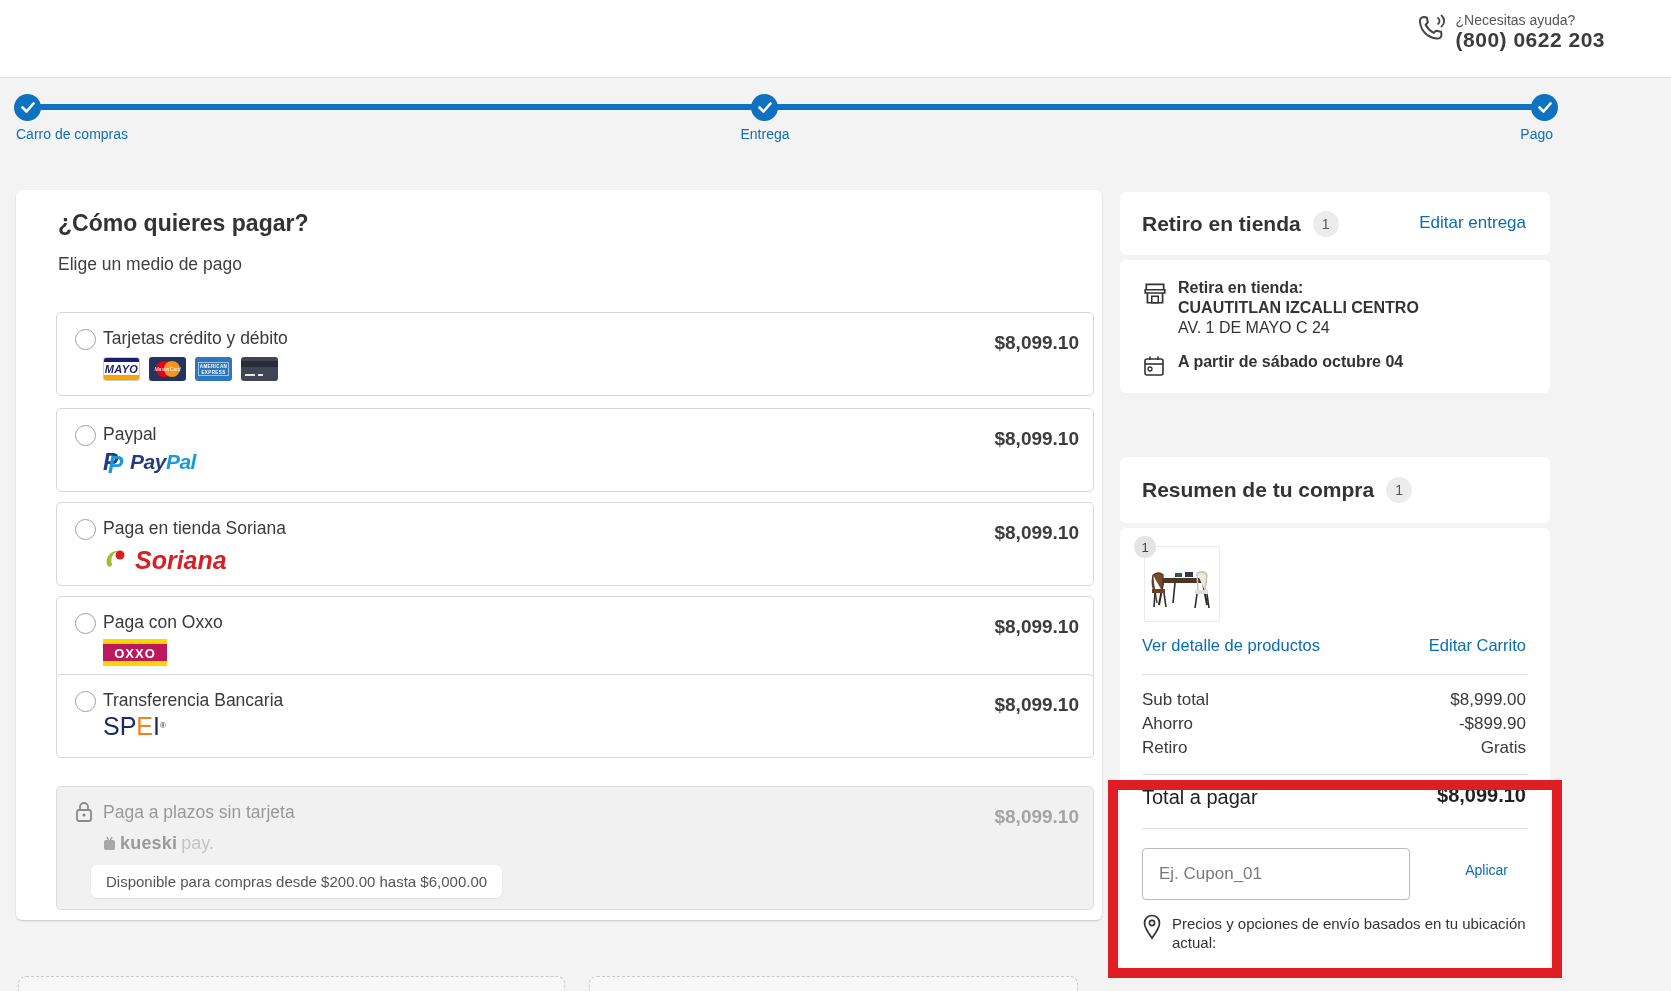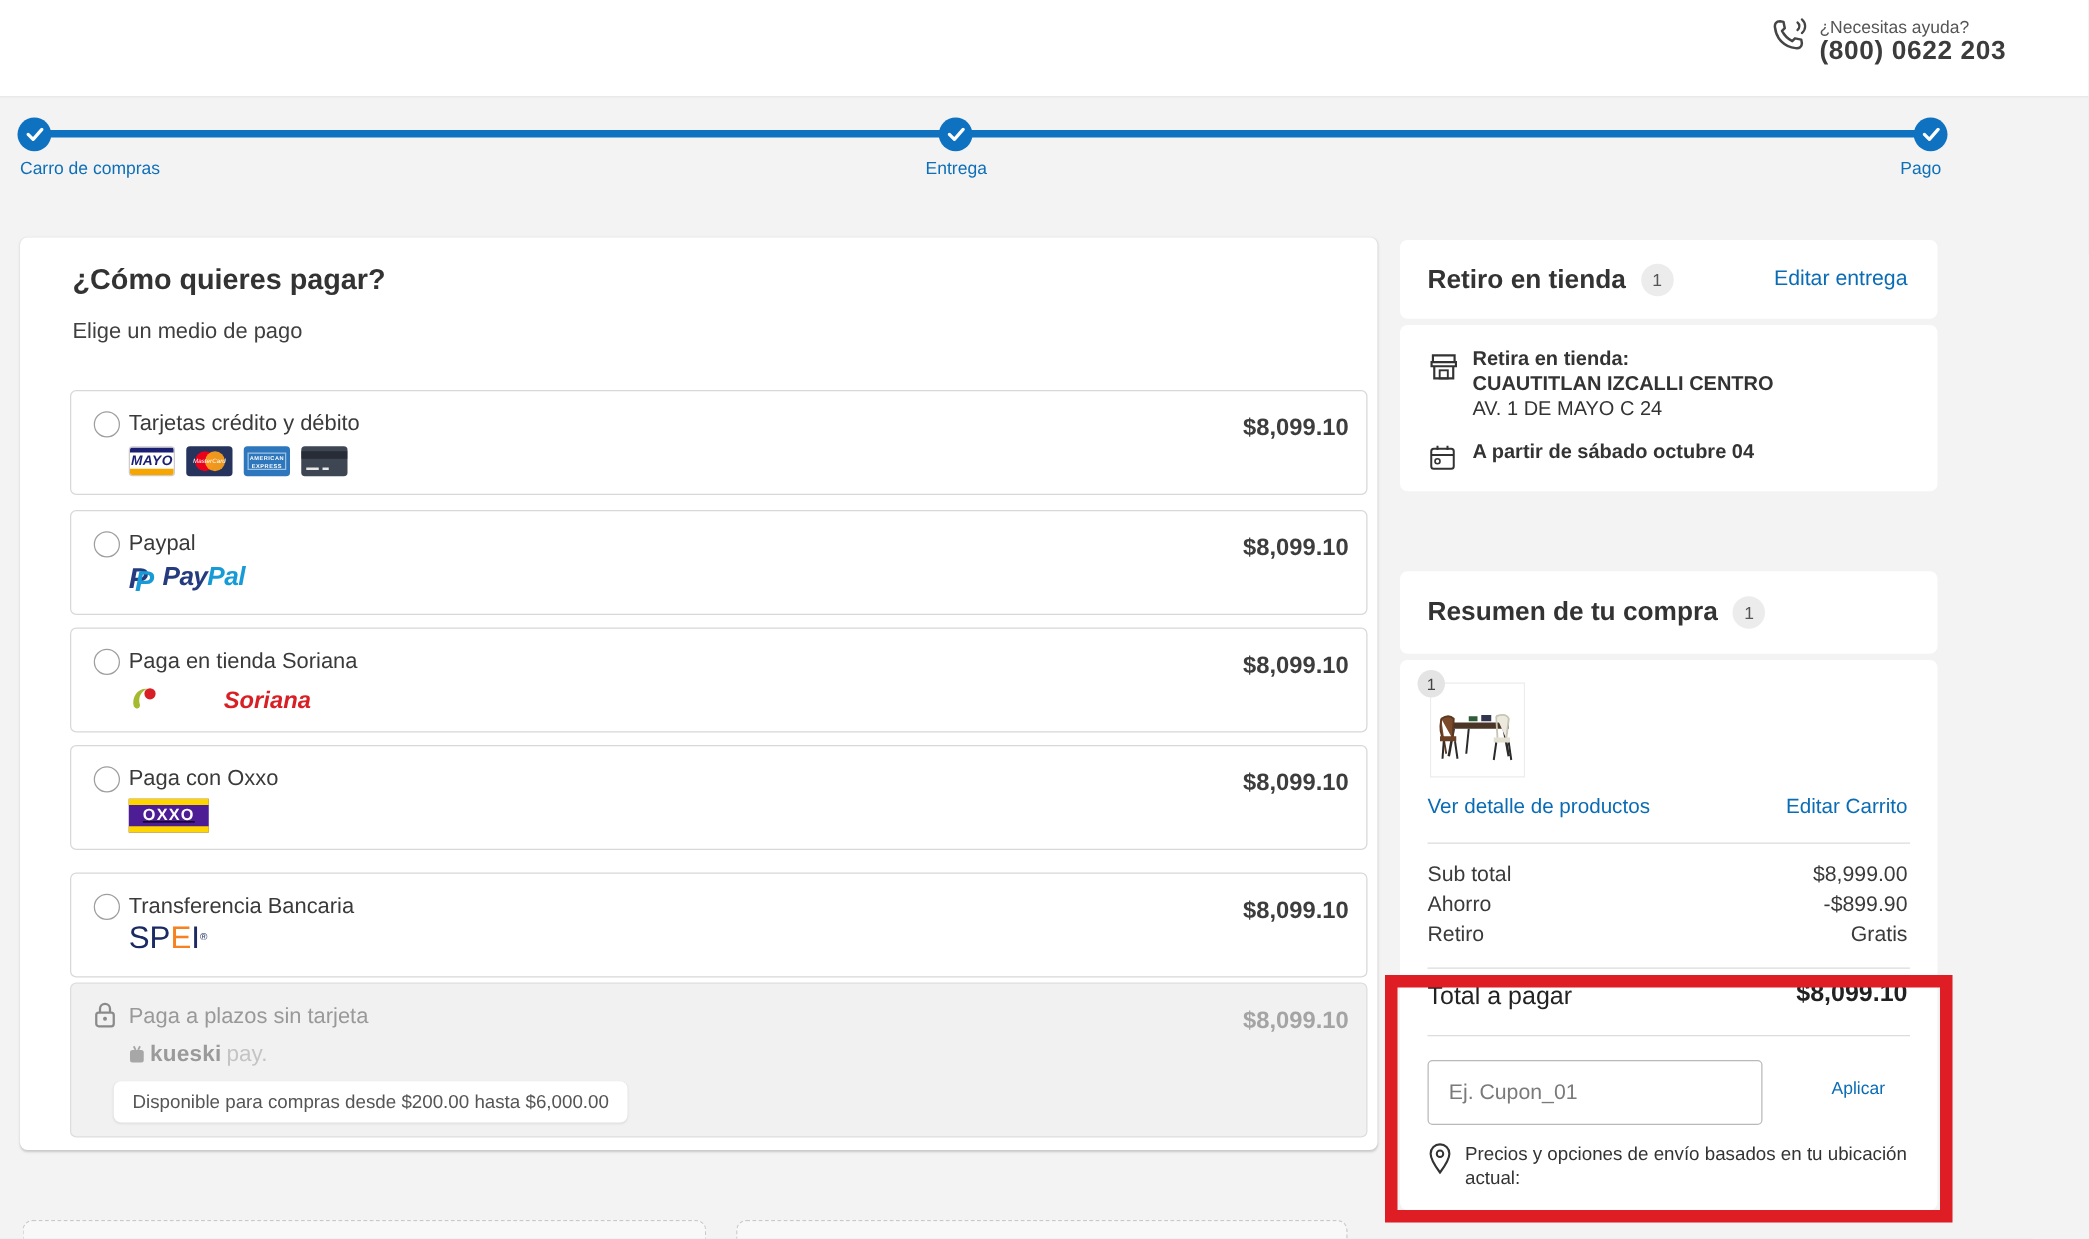--- a/index.html
+++ b/index.html
@@ -62,24 +62,24 @@
   
   .pp-mark { position:relative; width:22px; height:26px; }
   .pp-mark span { position:absolute; font-weight:bold; font-style:italic; font-size:23px; }
   .pp-back { left:0; top:0; color:#253b80; }
   .pp-front { left:5px; top:3px; color:#179bd7; }
   .pp-word { font-size:21px; font-weight:bold; font-style:italic; letter-spacing:-.5px; }
   .pp-word .pay { color:#253b80; }
   .pp-word .pal { color:#179bd7; }
 
   
-  .sor-word { font-size:19px; font-weight:bold; font-style:italic; color:#d91f26;margin-left:44px; }
-
-  
-  .oxxo-box { width:64px; height:27px; background:#4c1d95; border-top:5px solid #ffd500; border-bottom:5px solid #ffd500; display:flex; align-items:flex-start; justify-content:center;text-decoration:underline; }
+  .sor-word { font-size:25px; font-weight:bold; font-style:italic; color:#d91f26; }
+
+  
+  .oxxo-box { width:64px; height:27px; background:#be185d; border-top:5px solid #ffd500; border-bottom:5px solid #ffd500; display:flex; align-items:flex-end; justify-content:center; }
   .oxxo-box span { color:#fff; font-weight:bold; font-size:13px; letter-spacing:1px; }
 
   
   .spei-word { font-size:25px; font-weight:normal; letter-spacing:0; line-height:26px; }
   .spei-sp { color:#1b2a63; } .spei-e { color:#f5821f; } .spei-i { color:#1b2a63; }
   .spei-reg { font-size:8px; color:#1b2a63; vertical-align:top; }
 
   
   .kueski-row { display:flex; align-items:center; gap:4px; }
   .kueski-word { font-size:18px; font-weight:bold; color:#9a9a9a; letter-spacing:.2px; }
@@ -233,21 +233,21 @@
       <span class="radio"></span>
       <span class="opt-label">Paga con Oxxo</span>
       <span class="opt-price">$8,099.10</span>
       <div class="logo-row" style="top:42px;">
         <span class="oxxo-box">
             <span>OXXO</span>
           </span>
       </div>
     </div>
 
-    <div class="pay-opt" style="top:508px;padding-left:20px;">
+    <div class="pay-opt" style="top:484px;padding-left:20px;">
       <span class="radio"></span>
       <span class="opt-label">Transferencia Bancaria</span>
       <span class="opt-price">$8,099.10</span>
       <div class="logo-row" style="top:38px;">
         <span class="spei-word"><span class="spei-sp">SP</span><span class="spei-e">E</span><span class="spei-i">I</span><span class="spei-reg">®</span></span>
       </div>
     </div>
 
     <div class="pay-opt disabled" style="top:596px; height:124px;">
       <span style="position:absolute; left:16px; top:13px;">

